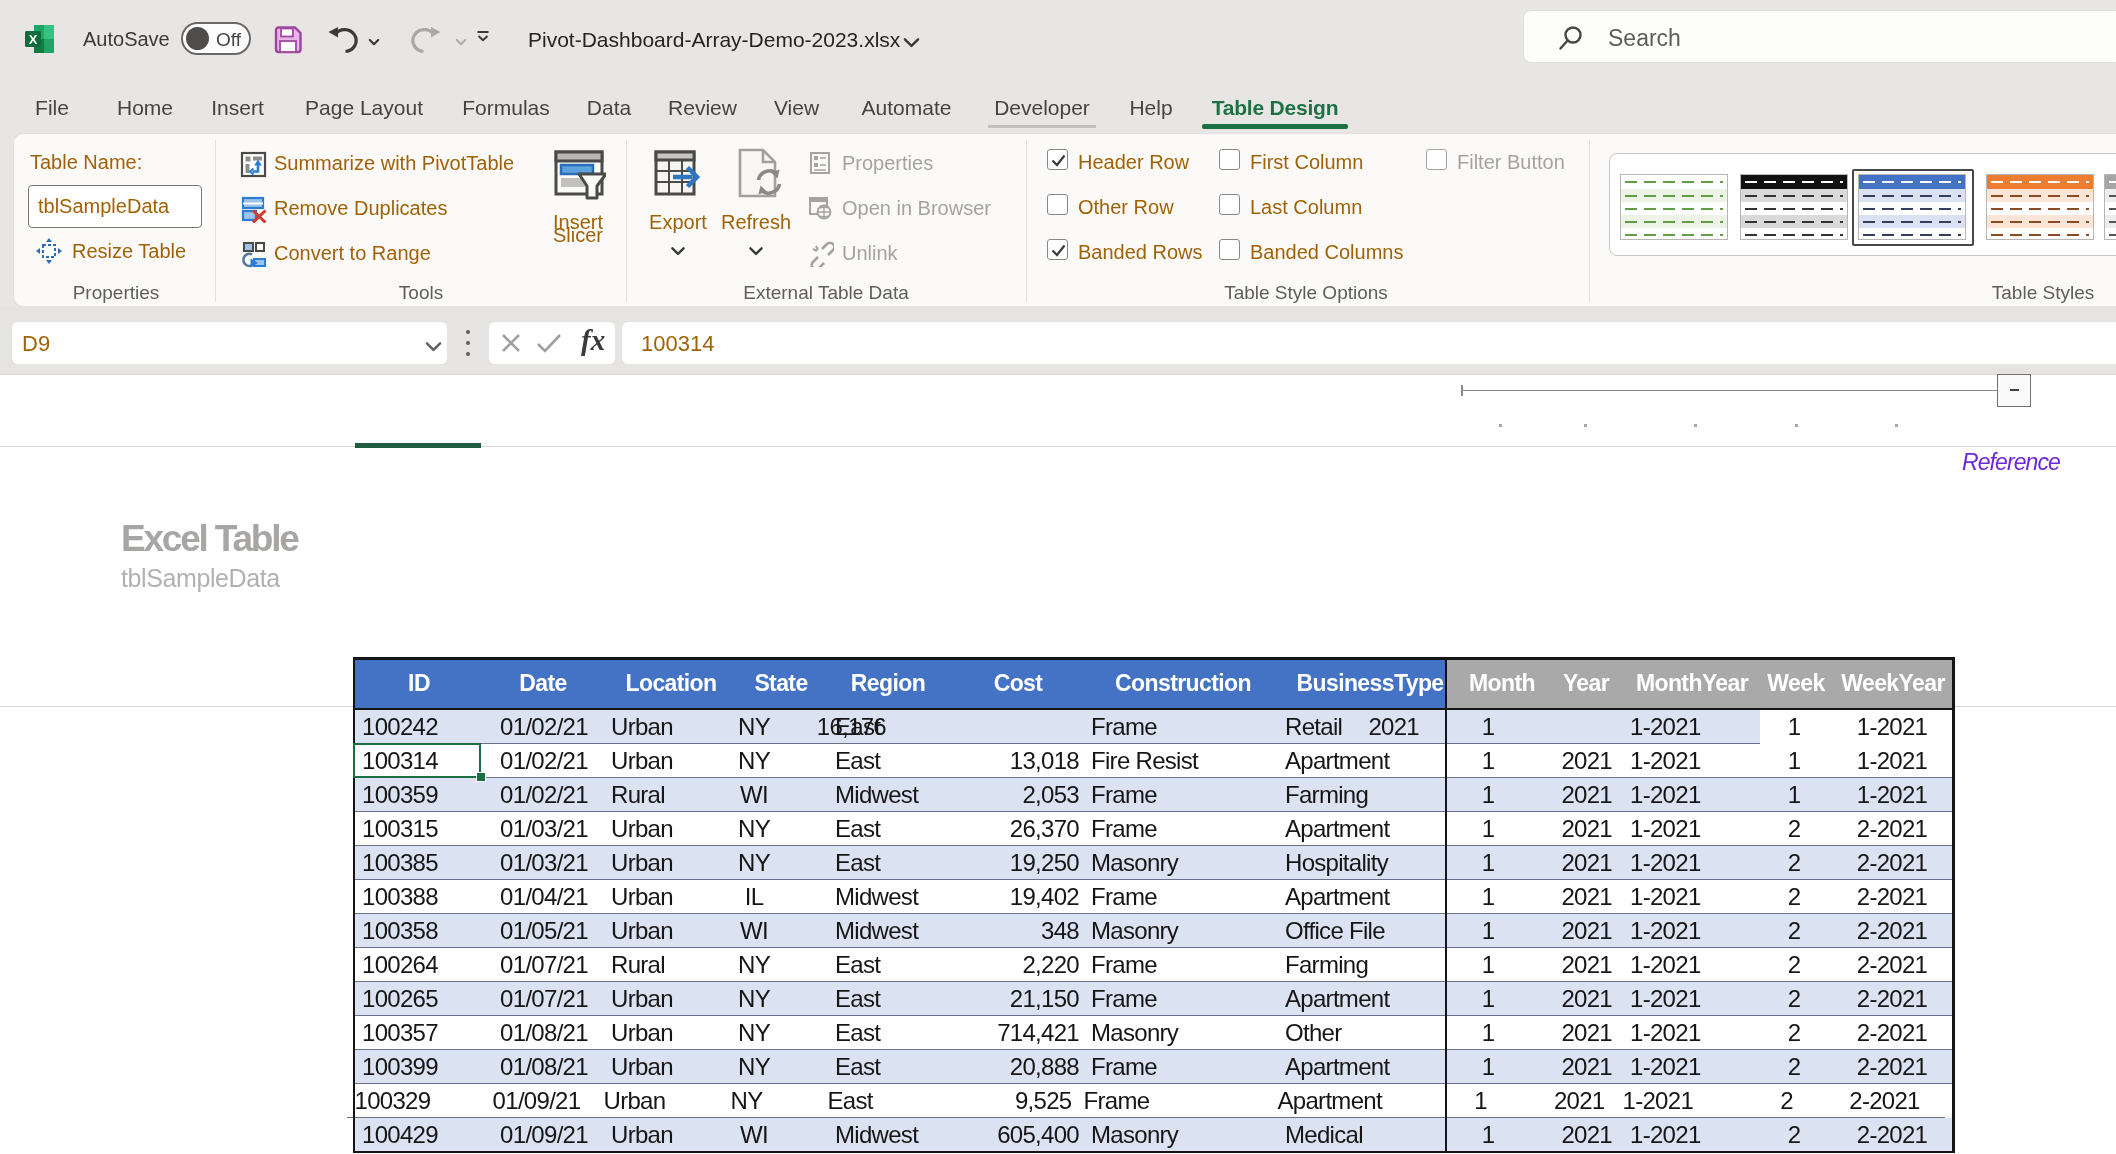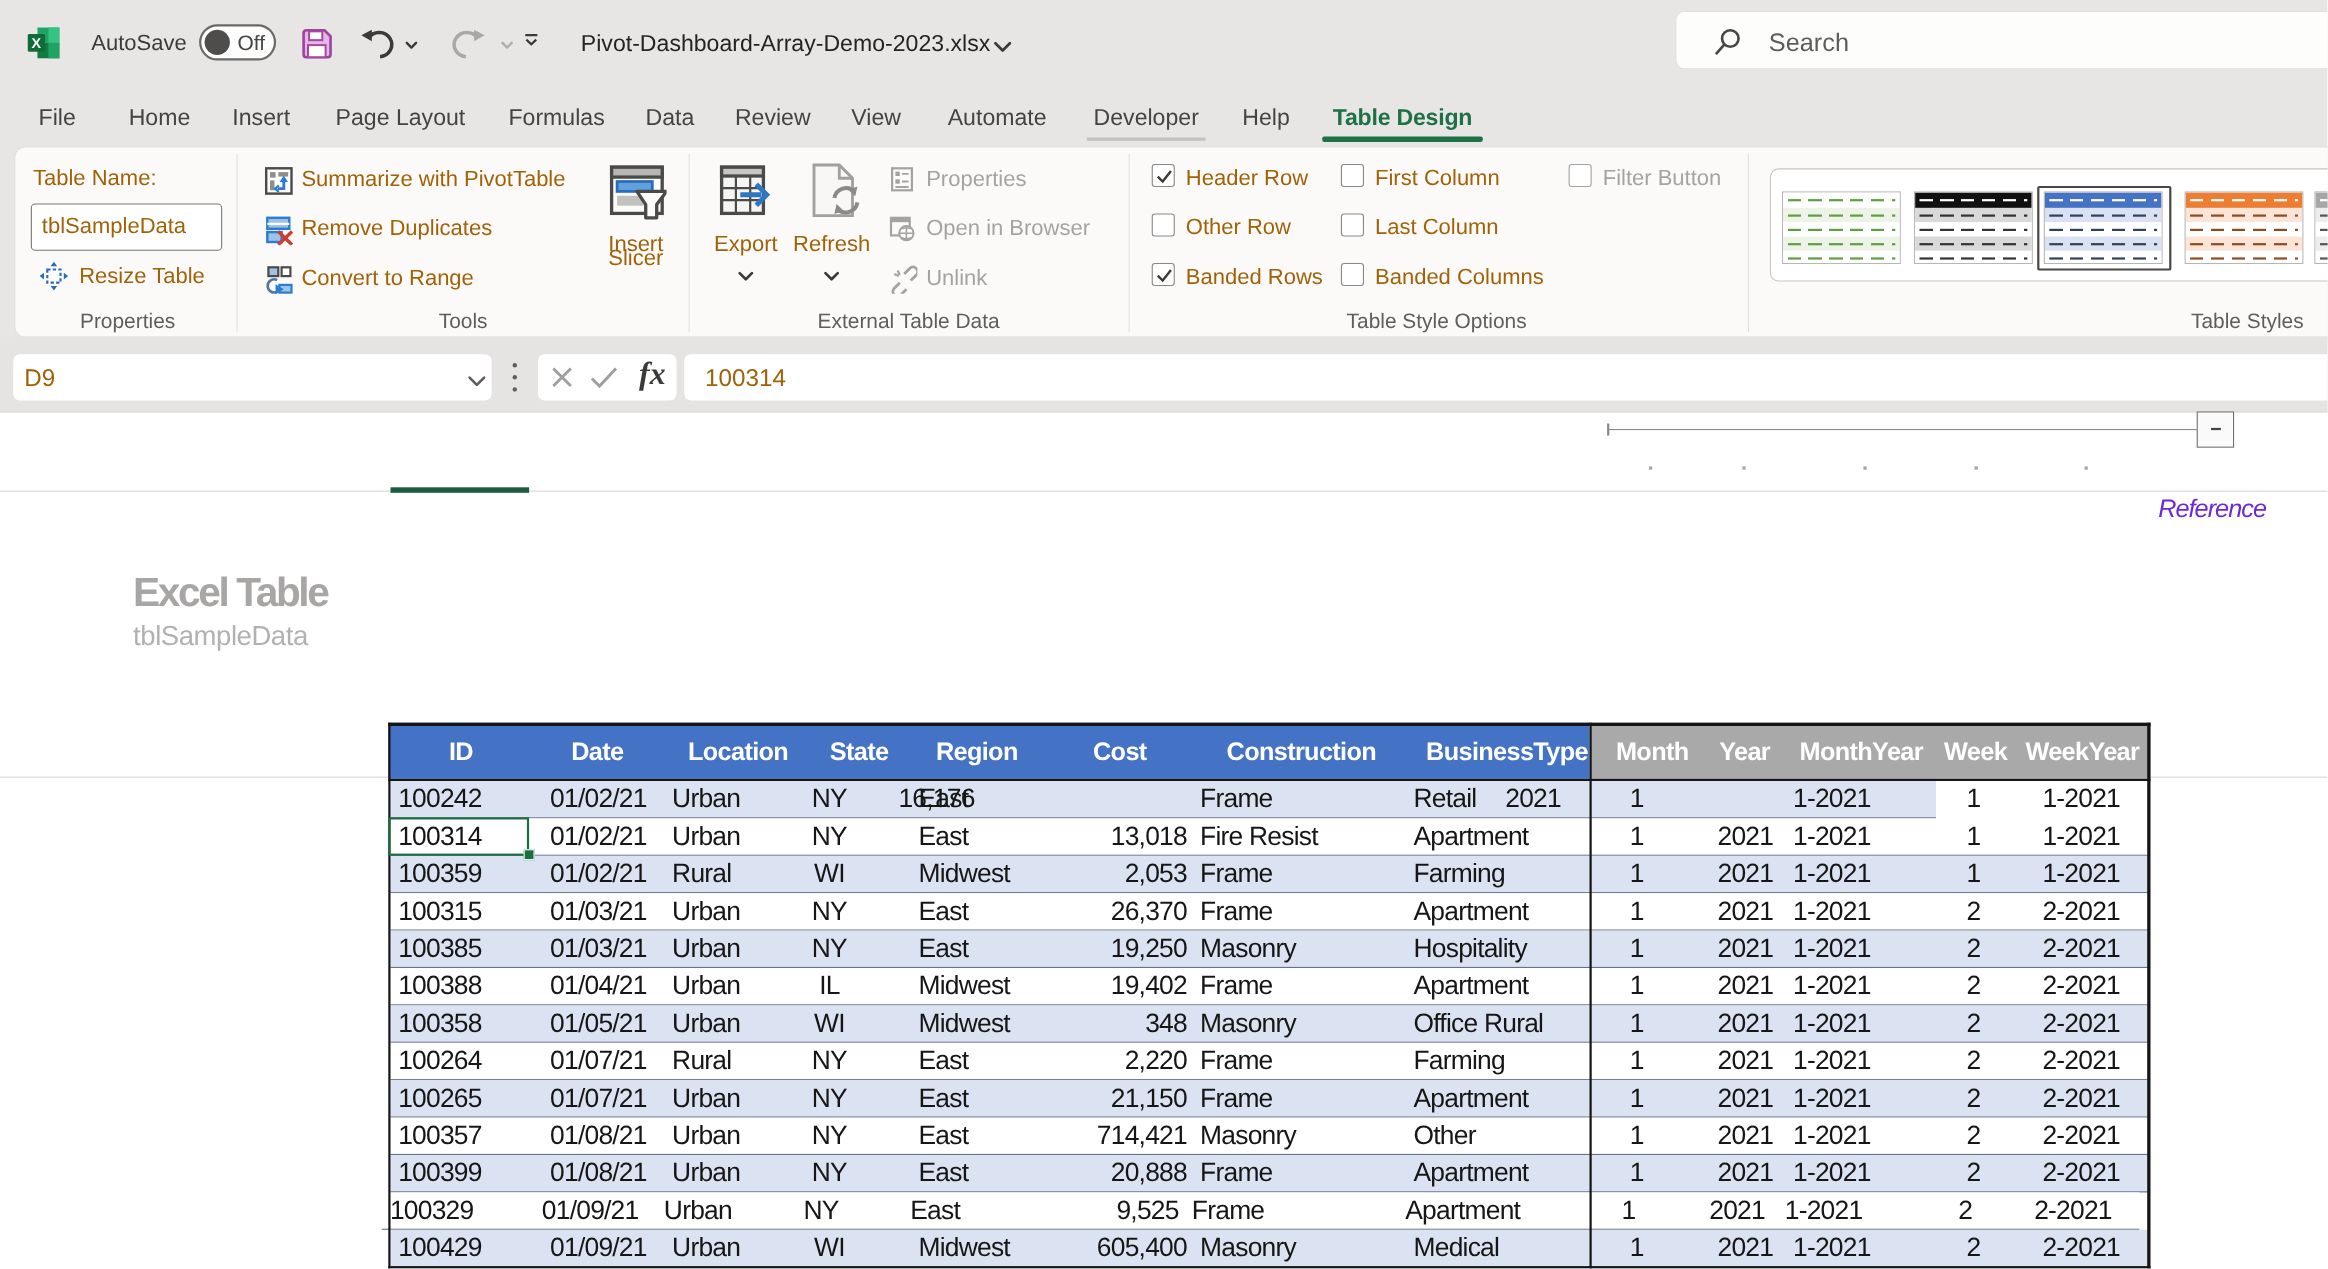--- a/index.html
+++ b/index.html
@@ -436,21 +436,21 @@
     <span class="ct " style="left:1537.5px;transform:translateX(-50%);">2-2021</span>
   </div>
 <div class="abs" style="left:354.5px;top:913.5px;width:1598.0px;height:34.0px;background:#dbe2f1;border-bottom:1.5px solid #67718a;box-sizing:border-box;">
     <span class="ct " style="left:7.5px;">100358</span>
     <span class="ct " style="left:189.5px;transform:translateX(-50%);">01/05/21</span>
     <span class="ct " style="left:256.5px;">Urban</span>
     <span class="ct " style="left:399.5px;transform:translateX(-50%);">WI</span>
     <span class="ct " style="left:480.5px;">Midwest</span>
     <span class="ct " style="right:873.5px;">348</span>
     <span class="ct " style="left:736.5px;">Masonry</span>
-    <span class="ct " style="left:930.5px;">Office Rural</span>
+    <span class="ct " style="left:930.5px;">Office File</span>
     <span class="ct " style="left:1133.5px;transform:translateX(-50%);">1</span>
     <span class="ct " style="right:340.5px;">2021</span>
     <span class="ct " style="left:1275.5px;">1-2021</span>
     <span class="ct " style="left:1439.5px;transform:translateX(-50%);">2</span>
     <span class="ct " style="left:1537.5px;transform:translateX(-50%);">2-2021</span>
   </div>
 <div class="abs" style="left:354.5px;top:947.5px;width:1598.0px;height:34.0px;background:#ffffff;border-bottom:1.5px solid #67718a;box-sizing:border-box;">
     <span class="ct " style="left:7.5px;">100264</span>
     <span class="ct " style="left:189.5px;transform:translateX(-50%);">01/07/21</span>
     <span class="ct " style="left:256.5px;">Rural</span>

